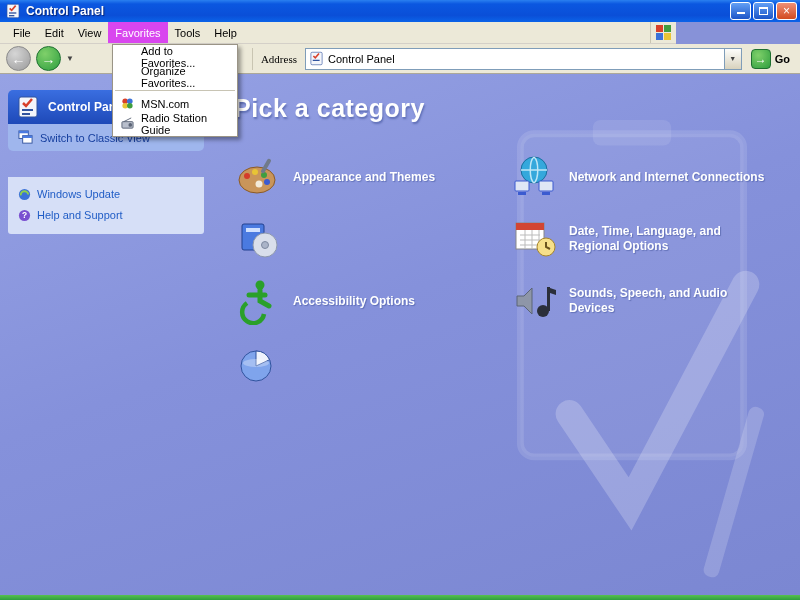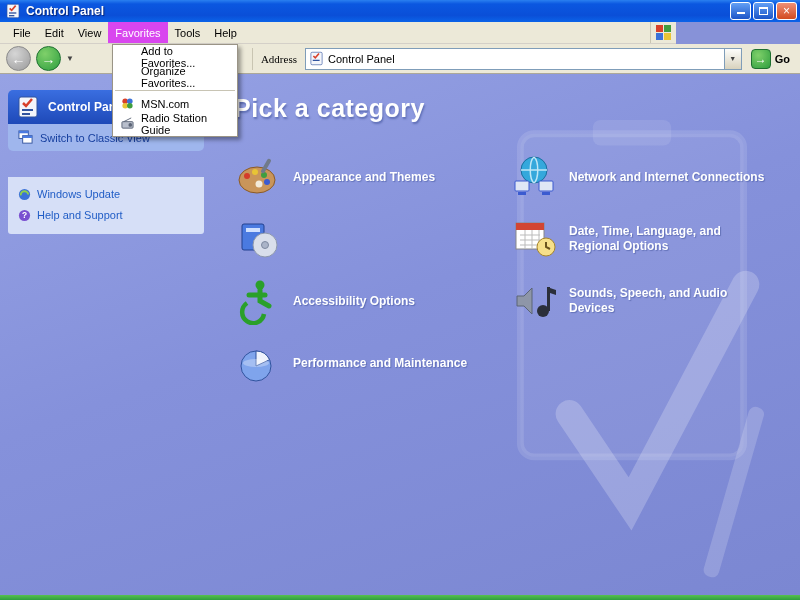--- a/index.html
+++ b/index.html
@@ -288,21 +288,20 @@
           </svg>
           <div class="clabel">Sounds, Speech, and Audio Devices</div>
         </div>
 
         <div class="category">
           <svg class="cicon48" viewBox="0 0 48 48">
             <circle cx="22" cy="27" r="15" fill="#7FA4EC" stroke="#31539e"></circle>
             <path d="M22 27V12a15 15 0 0 1 13.6 8.7z" fill="#eef2fc" stroke="#31539e"></path>
             <ellipse cx="22" cy="24" rx="13" ry="4" fill="rgba(255,255,255,.3)"></ellipse>
           </svg>
-          <div class="clabel">Performance and Maintenance</div>
         </div>
 
       </div>
     </div>
   </div>
 
   <div class="greenstrip"></div>
 
   <div class="menu-popup">
     <div class="pm-item">

